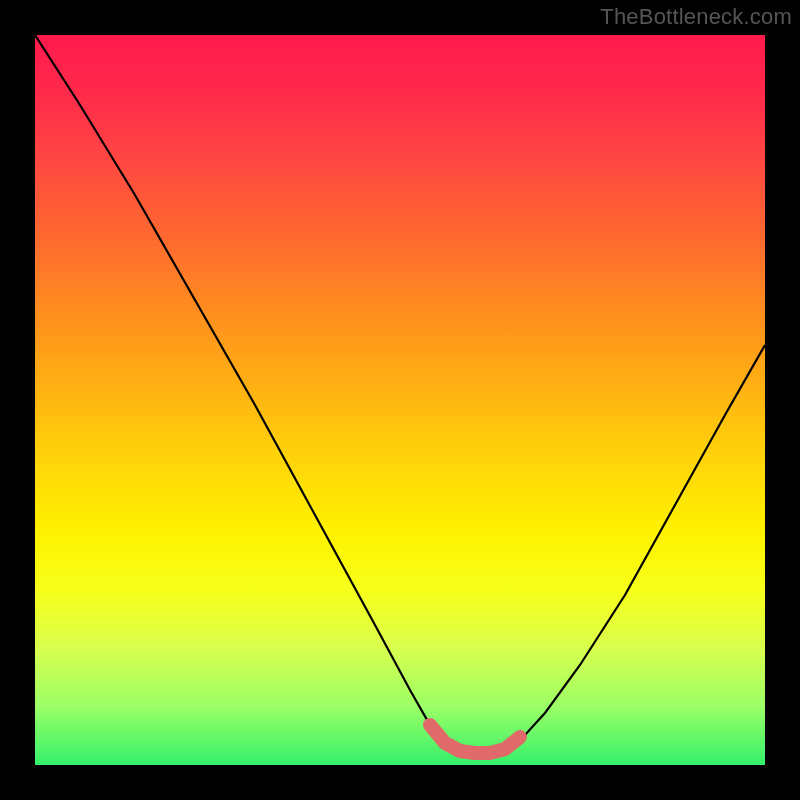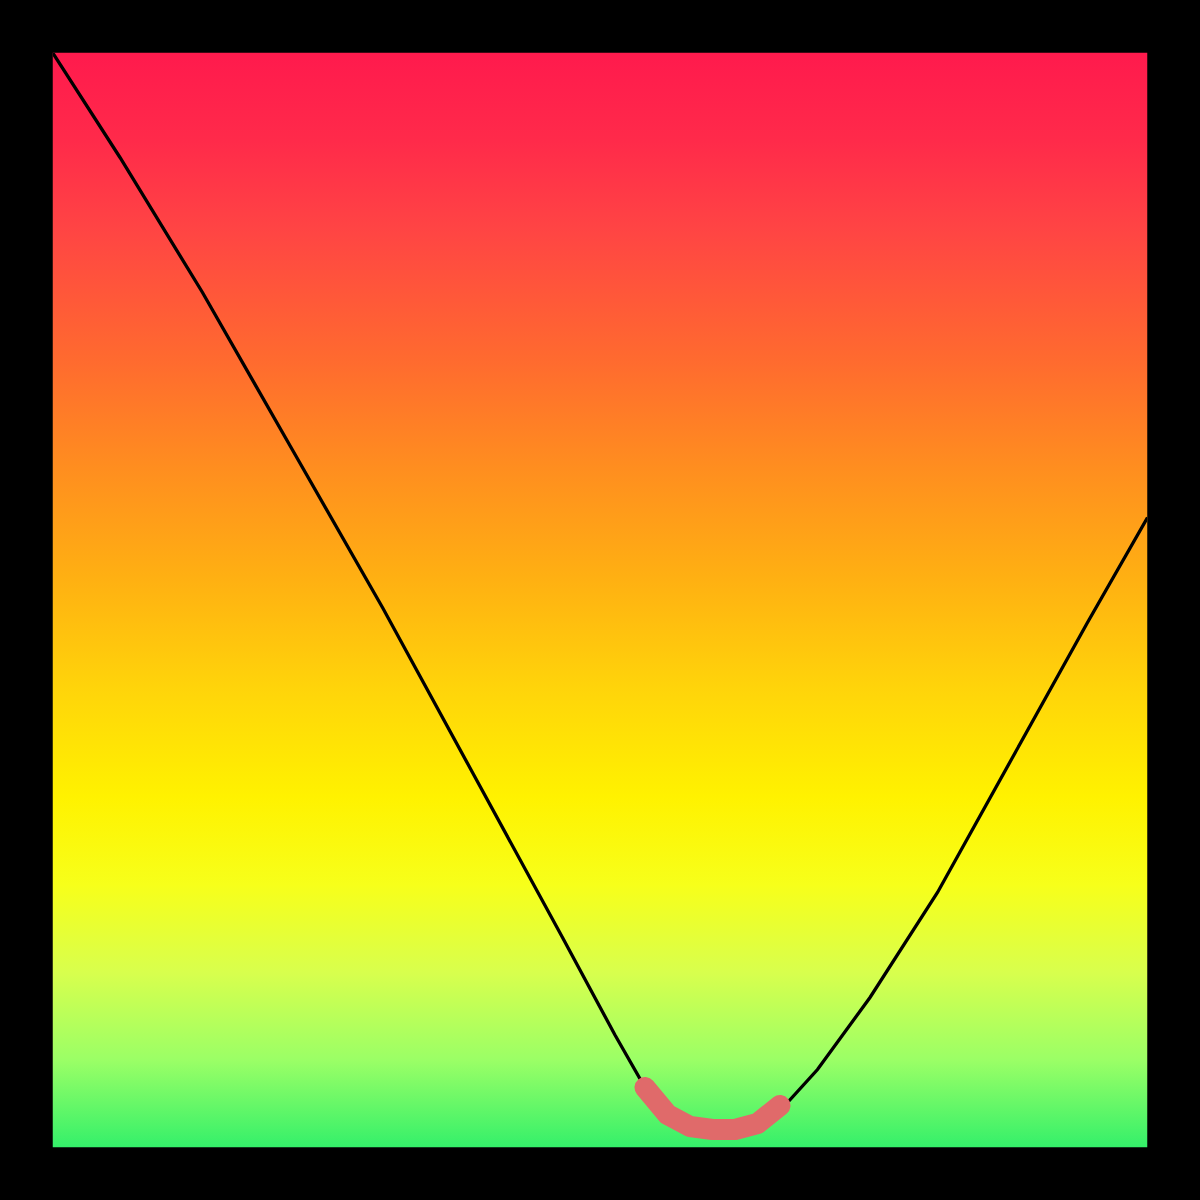--- a/index.html
+++ b/index.html
@@ -60,20 +60,21 @@
     font-weight: 500;
     letter-spacing: 0.2px;
     user-select: none;
   }
 </style>
 </head>
 <body>
 
 <div class="frame">
 
+  <div class="watermark">TheBottleneck.com</div>
 
   <div class="plot-area">
 
     <div class="gradient"></div>
 
     <svg class="curve-svg" viewBox="0 0 730 730" preserveAspectRatio="none">
       <path d="M0 0 L45 70 L100 160 L160 265 L220 370 L280 480 L340 590 L375 655 L395 690 L410 708 L430 718 L455 718 L475 710 L490 700 L510 678 L545 630 L590 560 L640 470 L690 380 L730 310" fill="none" stroke="#000" stroke-width="2.2" id="main-curve"></path>
       <path d="M395 690 L410 708 L425 716 L440 718 L455 718 L470 714 L485 702" fill="none" stroke="#e06a6a" stroke-width="14" stroke-linecap="round" stroke-linejoin="round" id="trough-curve"></path>
     </svg>
 

